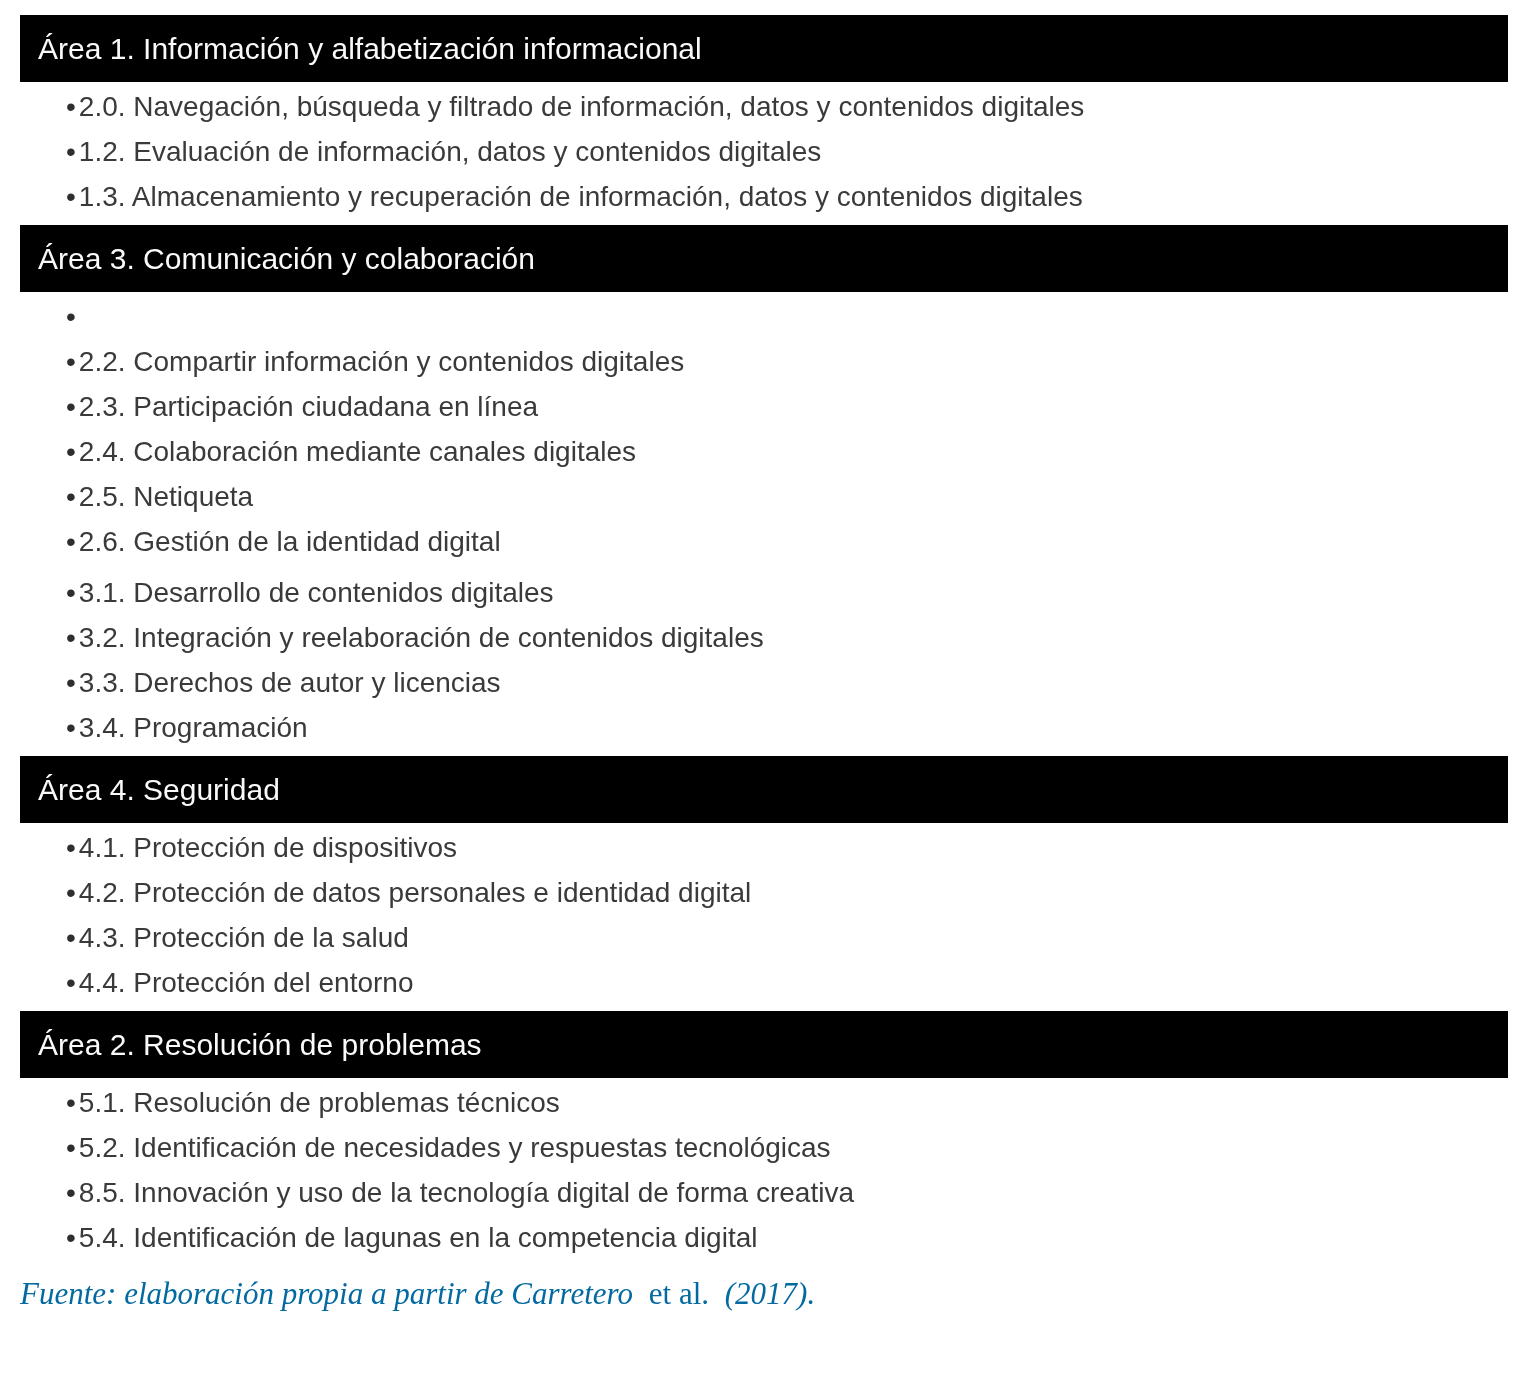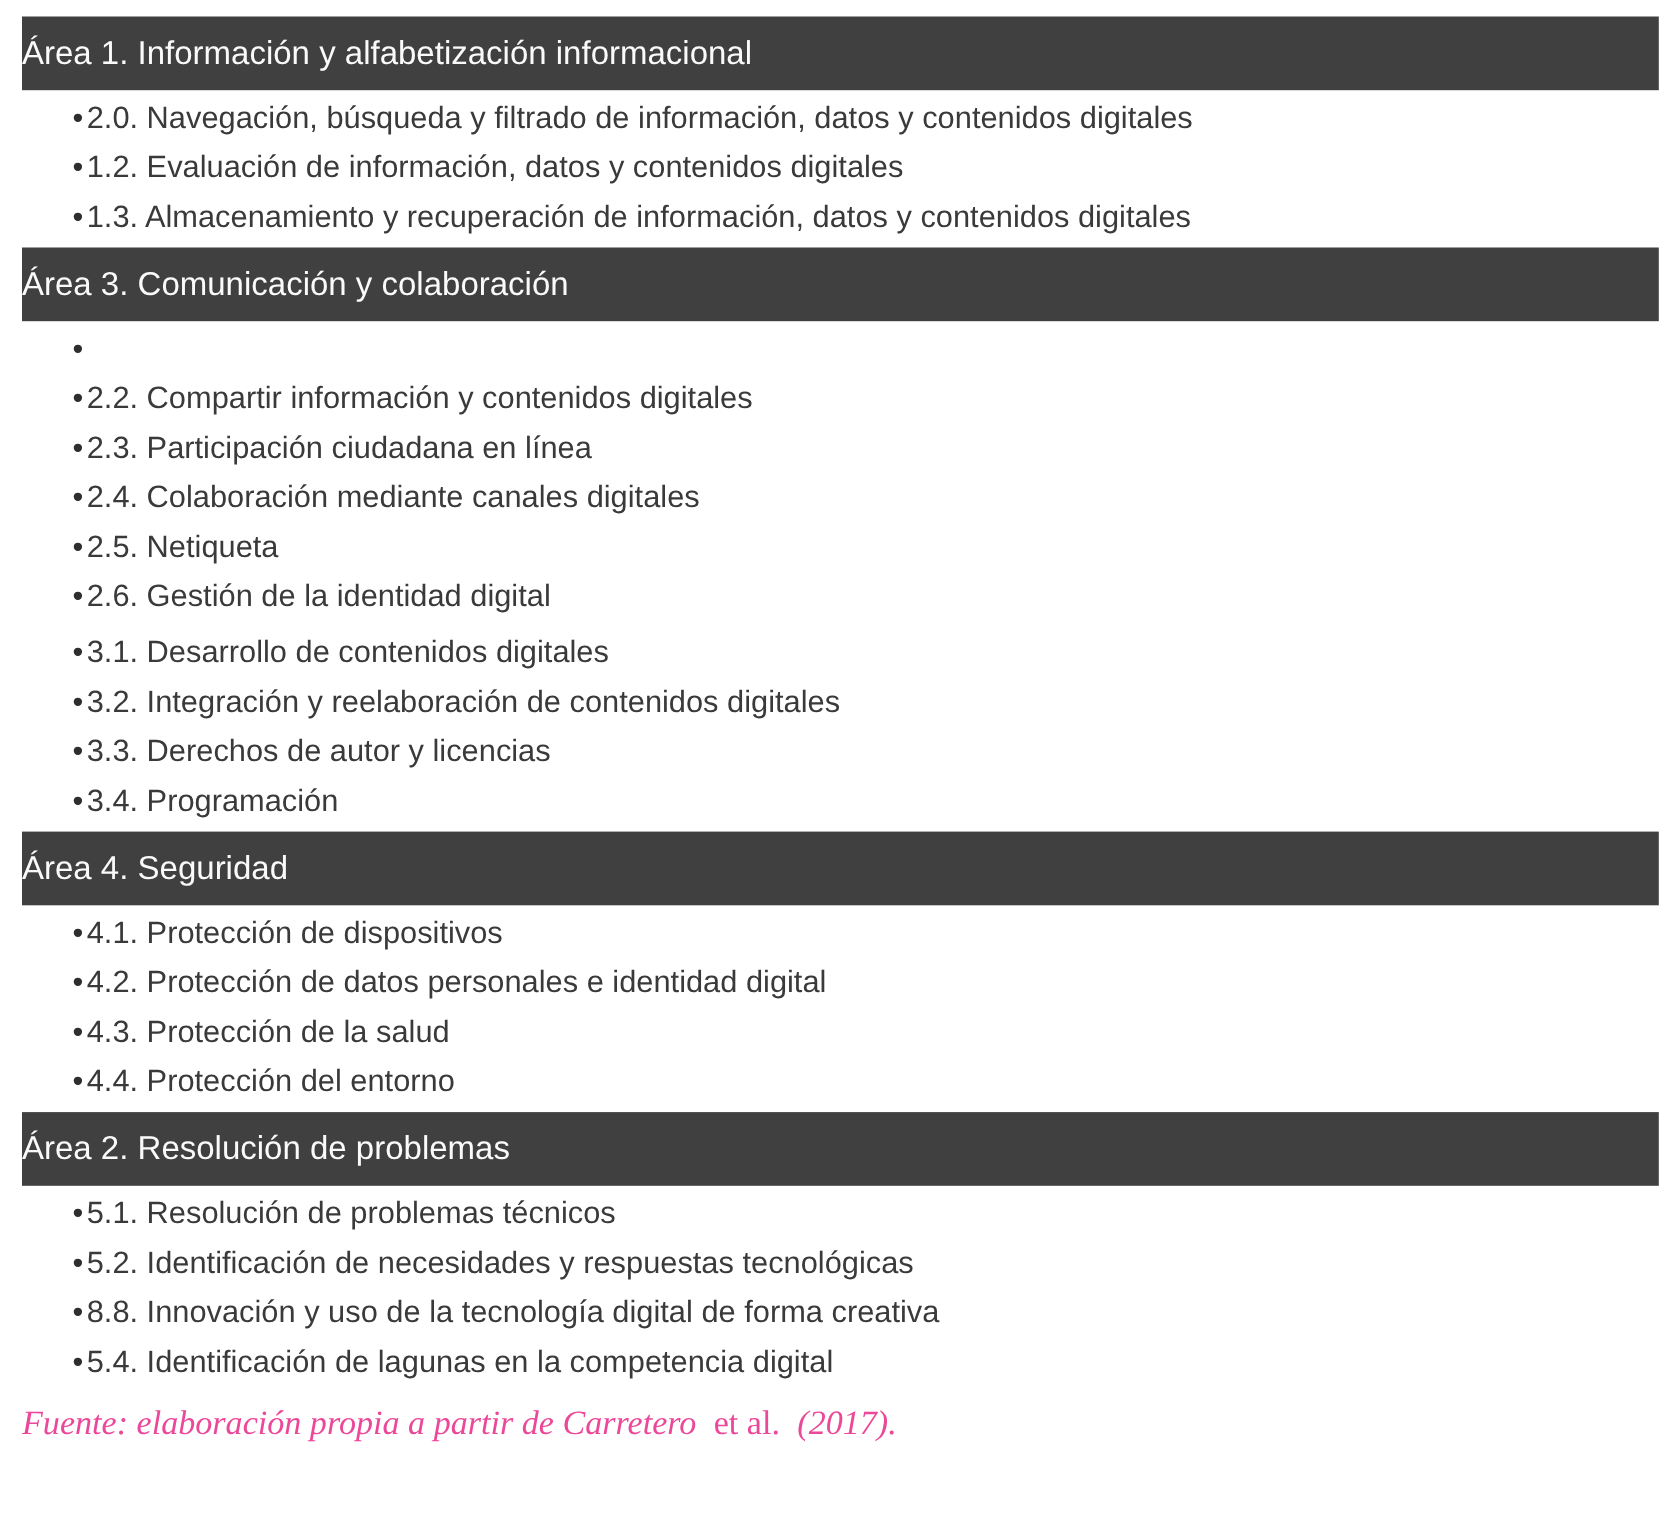--- a/index.html
+++ b/index.html
@@ -14,25 +14,26 @@
     position: relative;
     overflow: hidden;
   }
   .page {
     padding-top: 15px;
     box-sizing: border-box;
   }
   .area-header {
     margin: 0 10px 0 20px;
     height: 67px;
-    background: #404040;
+    background: #000000;
     color: #fafafa;
     font-size: 30px;
     display: flex;
     align-items: center;
+    padding-left: 18px;
     box-sizing: border-box;
   }
   .items {
     list-style: none;
     margin: 2px 10px 6px 20px;
     padding: 0;
   }
   .item {
     height: 45px;
     display: flex;
@@ -45,21 +46,21 @@
   }
   .bullet {
     margin-right: 3px;
     color: #2e2e2e;
     font-size: 28px;
   }
   .source {
     margin: 16px 0 0 20px;
     font-family: "Liberation Serif", serif;
     font-size: 31px;
-    color: #ec4899;
+    color: #0369a1;
   }
   .source .it { font-style: italic; }
   .source .rm { font-style: normal; margin-left: 8px; }
   .source .it.tail { margin-left: 8px; }
 </style>
 </head>
 <body>
 
 <div class="page">
 
@@ -167,21 +168,21 @@
       <li class="item">
         <span class="bullet">•</span>
         <span class="item-text">5.1. Resolución de problemas técnicos</span>
       </li>
       <li class="item">
         <span class="bullet">•</span>
         <span class="item-text">5.2. Identificación de necesidades y respuestas tecnológicas</span>
       </li>
       <li class="item">
         <span class="bullet">•</span>
-        <span class="item-text">8.8. Innovación y uso de la tecnología digital de forma creativa</span>
+        <span class="item-text">8.5. Innovación y uso de la tecnología digital de forma creativa</span>
       </li>
       <li class="item">
         <span class="bullet">•</span>
         <span class="item-text">5.4. Identificación de lagunas en la competencia digital</span>
       </li>
     </ul>
   </section>
 
   <p class="source">
     <span class="it">Fuente: elaboración propia a partir de Carretero</span>

